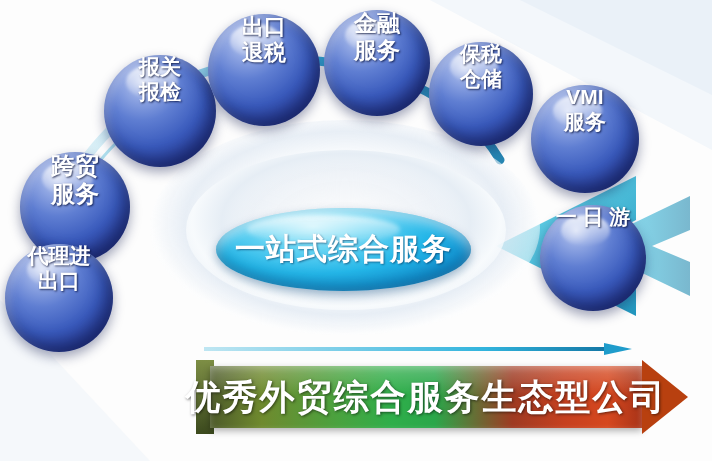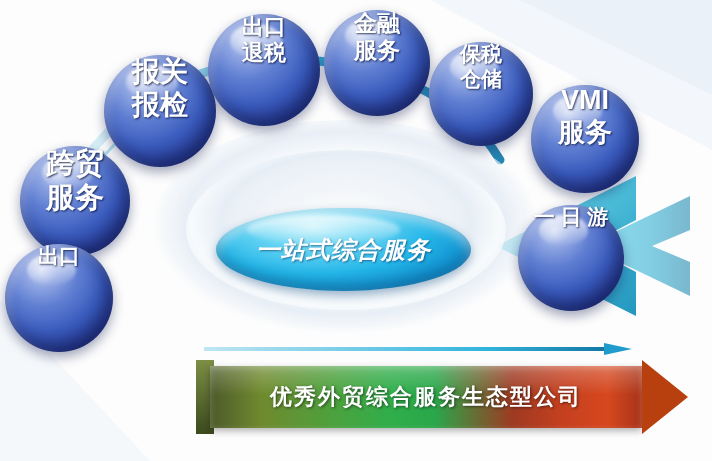--- a/index.html
+++ b/index.html
@@ -77,26 +77,25 @@
     width:60%;height:34%;
     border-radius:50%;
     background:linear-gradient(180deg, rgba(255,255,255,0.72), rgba(255,255,255,0.03));
     filter:blur(2px);
     pointer-events:none;
   }
   .core-label{
     position:relative;
     z-index:2;
     color:#ffffff;
-    font-size:24px;
+    font-size:30px;
     font-weight:bold;
     letter-spacing:1px;
     text-shadow:1px 1px 2px rgba(0,40,80,0.55);
     white-space:nowrap;
-    font-style:italic;
   }
 
   
   .sphere{
     position:absolute;
     border-radius:50%;
     background:
       radial-gradient(circle at 34% 24%,
         #cfd9f4 0%,
         #93a9e4 14%,
@@ -159,21 +158,21 @@
     display:flex;align-items:center;justify-content:center;
   }
   .banner-body::after{
     content:"";
     position:absolute;left:0;top:0;width:100%;height:46%;
     background:linear-gradient(180deg, rgba(255,255,255,0.25), rgba(255,255,255,0));
     pointer-events:none;
   }
   .banner-text{
     position:relative;z-index:3;
-    color:#ffffff;font-size:22px;font-weight:bold;
+    color:#ffffff;font-size:35px;font-weight:bold;
     letter-spacing:2px;
     text-shadow:1px 1px 3px rgba(0,0,0,0.55);
     white-space:nowrap;
   }
   .banner-tip{
     position:absolute;
     left:446px;top:8px;
     width:0;height:0;
     border-top:37px solid transparent;
     border-bottom:37px solid transparent;
@@ -228,55 +227,56 @@
     <path d="M 690 196 L 586 246 L 690 296 L 690 262 L 652 246 L 690 230 Z" fill="url(#gcyan)" opacity="0.55"></path>
   </svg>
 
   <div class="halo"></div>
   <div class="halo2"></div>
 
   <div class="core">
     <div class="core-label">一站式综合服务</div>
   </div>
 
-  <div class="sphere" style="left:20px;top:146px;width:110px;height:110px;font-size:29px;">
+  <div class="sphere" style="left:20px;top:152px;width:110px;height:110px;font-size:24px;">
     <span>跨贸</span>
     <span>服务</span>
   </div>
 
-  <div class="sphere" style="left:104px;top:55px;width:112px;height:112px;font-size:28px;">
+  <div class="sphere" style="left:104px;top:55px;width:112px;height:112px;font-size:21px;">
     <span>报关</span>
     <span>报检</span>
   </div>
 
   <div class="sphere" style="left:208px;top:14px;width:112px;height:112px;font-size:22px;">
     <span>出口</span>
     <span>退税</span>
   </div>
 
   <div class="sphere" style="left:324px;top:10px;width:106px;height:106px;font-size:23px;">
     <span>金融</span>
     <span>服务</span>
   </div>
 
   <div class="sphere" style="left:429px;top:42px;width:104px;height:104px;font-size:21px;">
     <span>保税</span>
     <span>仓储</span>
   </div>
 
-  <div class="sphere" style="left:531px;top:85px;width:108px;height:108px;font-size:27px;">
+  <div class="sphere" style="left:531px;top:85px;width:108px;height:108px;font-size:21px;">
     <span>VMI</span>
     <span>服务</span>
   </div>
 
-  <div class="sphere" style="left:518px;top:205px;width:106px;height:106px;font-size:21px;">
+  <div class="sphere" style="left:540px;top:205px;width:106px;height:106px;font-size:21px;">
     <span>一 日 游</span>
   </div>
 
   <div class="sphere" style="left:5px;top:244px;width:108px;height:108px;font-size:21px;">
+    <span>代理进</span>
     <span>出口</span>
   </div>
 
 
   <div class="banner-wrap">
     <svg class="banner-arrowline" width="430" height="14" viewBox="0 0 430 14">
       <defs>
         <linearGradient id="garrow" x1="0" y1="0" x2="1" y2="0">
           <stop offset="0%" stop-color="#bfe6f2"></stop>
           <stop offset="70%" stop-color="#32b4dd"></stop>

